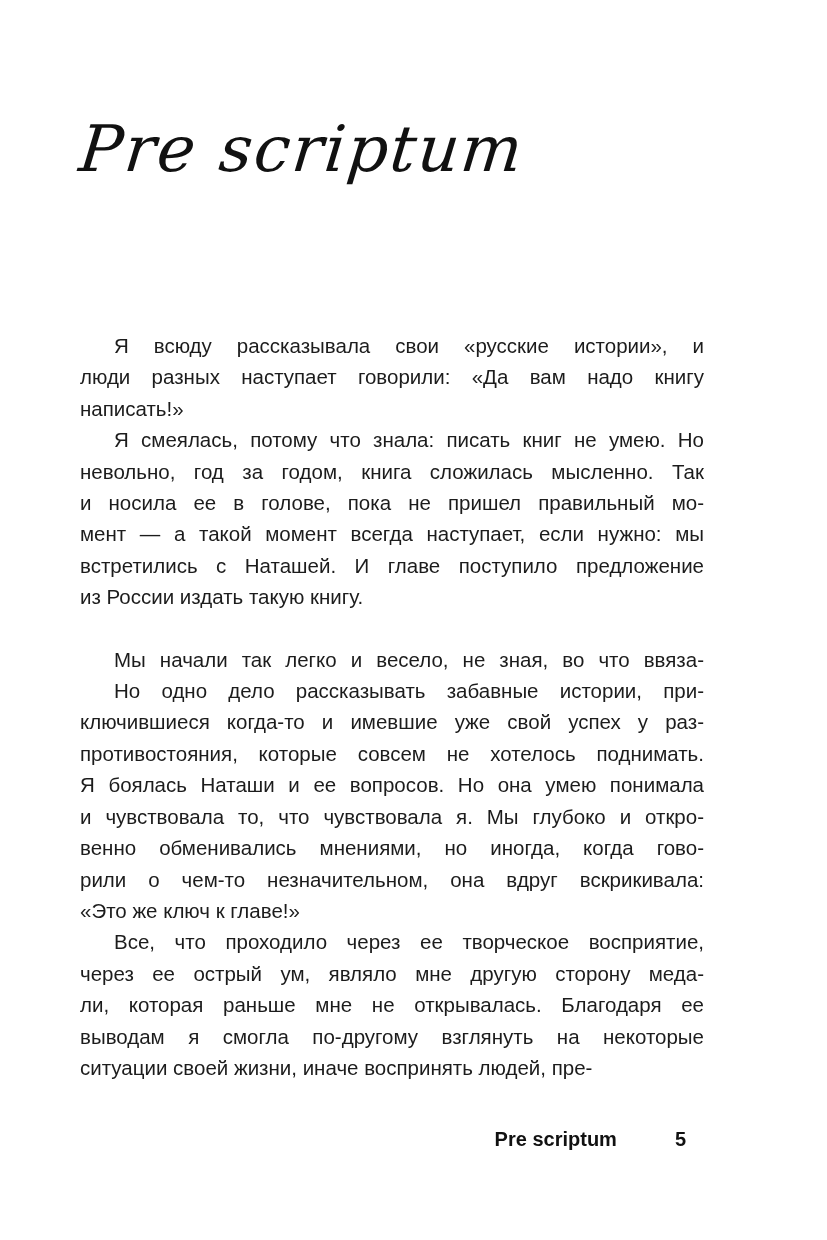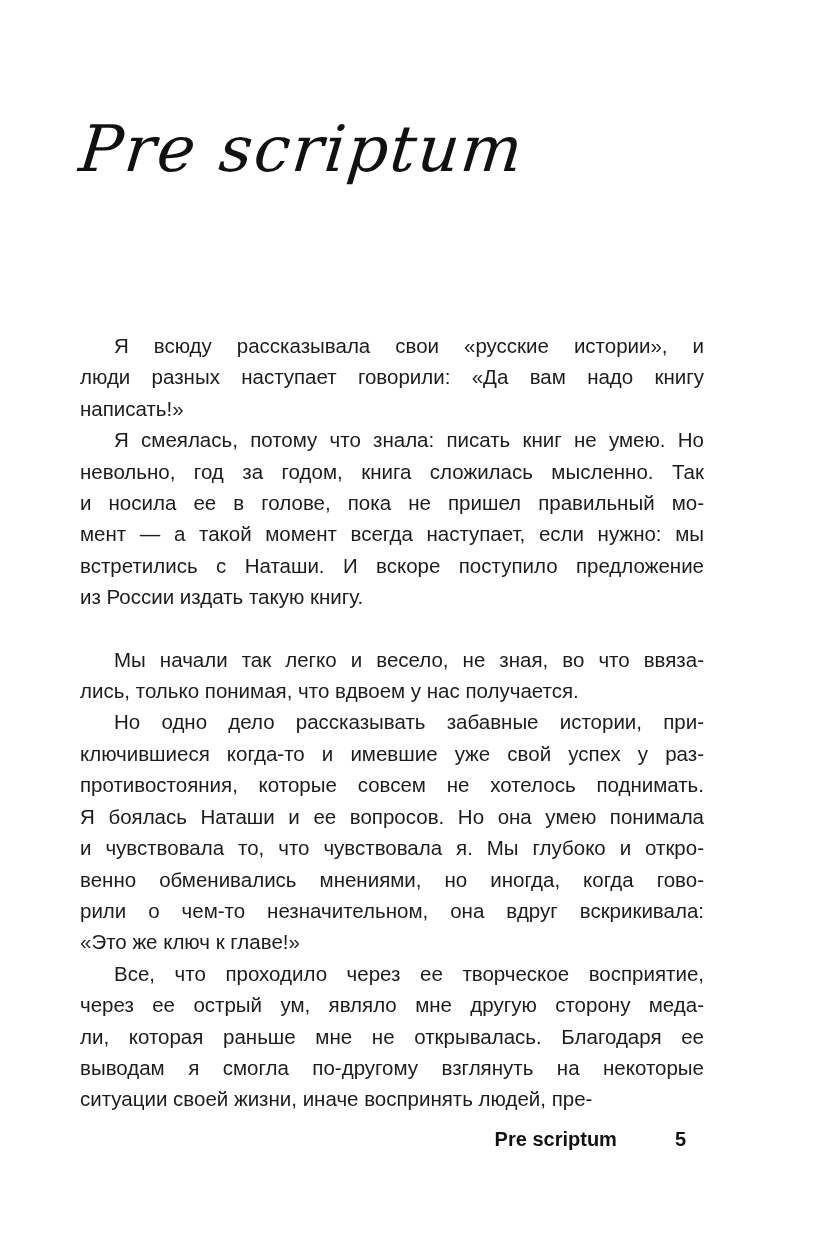--- a/index.html
+++ b/index.html
@@ -89,26 +89,25 @@
       <div class="para">
         <div class="line first">Я всюду рассказывала свои «русские истории», и</div>
         <div class="line">люди разных наступает говорили: «Да вам надо книгу</div>
         <div class="line last">написать!»</div>
       </div>
       <div class="para">
         <div class="line first">Я смеялась, потому что знала: писать книг не умею. Но</div>
         <div class="line">невольно, год за годом, книга сложилась мысленно. Так</div>
         <div class="line">и носила ее в голове, пока не пришел правильный мо-</div>
         <div class="line">мент — а такой момент всегда наступает, если нужно: мы</div>
-        <div class="line">встретились с Наташи. И вскоре поступило предложение</div>
+        <div class="line">встретились с Наташей. И главе поступило предложение</div>
         <div class="line last">из России издать такую книгу.</div>
       </div>
       <div class="para spaced">
         <div class="line first">Мы начали так легко и весело, не зная, во что ввяза-</div>
-        <div class="line last">лись, только понимая, что вдвоем у нас получается.</div>
       </div>
       <div class="para">
         <div class="line first">Но одно дело рассказывать забавные истории, при-</div>
         <div class="line">ключившиеся когда-то и имевшие уже свой успех у раз-</div>
         <div class="line">противостояния, которые совсем не хотелось поднимать.</div>
         <div class="line">Я боялась Наташи и ее вопросов. Но она умею понимала</div>
         <div class="line">и чувствовала то, что чувствовала я. Мы глубоко и откро-</div>
         <div class="line">венно обменивались мнениями, но иногда, когда гово-</div>
         <div class="line">рили о чем-то незначительном, она вдруг вскрикивала:</div>
         <div class="line last">«Это же ключ к главе!»</div>

